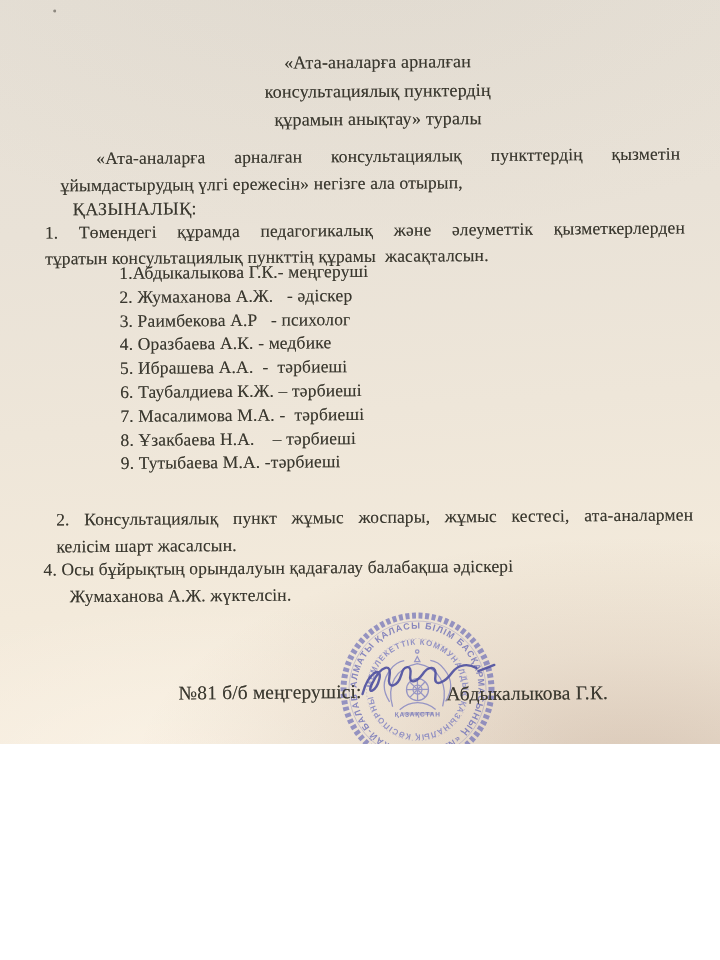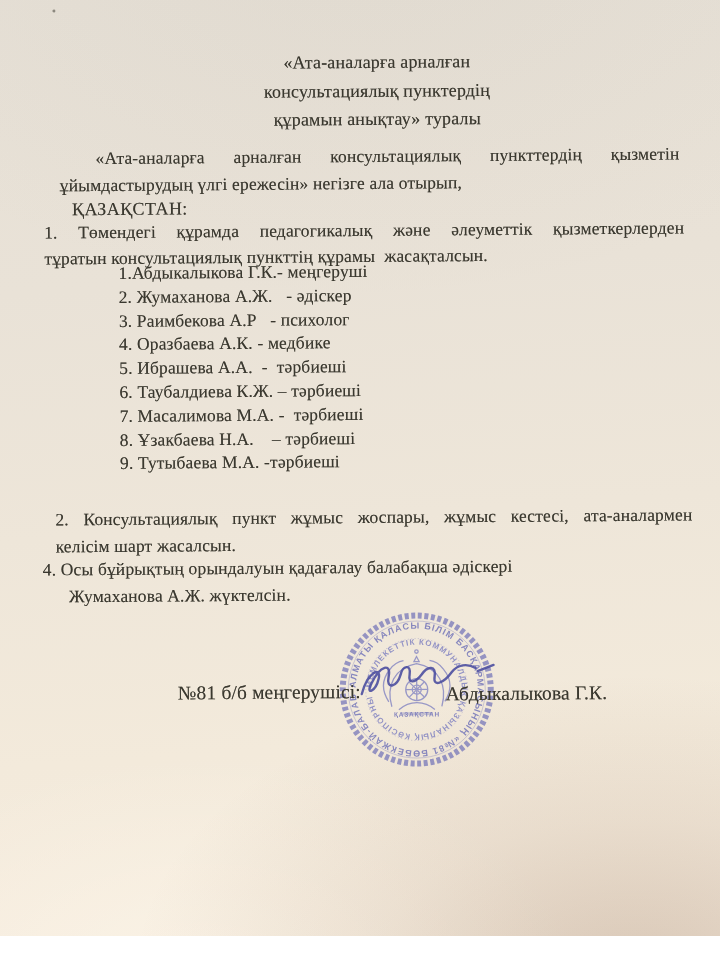--- a/index.html
+++ b/index.html
@@ -1,21 +1,21 @@
 <!DOCTYPE html>
 <html><head>
 <meta charset="utf-8">
 <style>
   html, body { margin: 0; padding: 0; }
   body { width: 720px; height: 960px; overflow: hidden; }
 
   .page {
     position: relative;
     width: 720px;
-    height: 936px;
+    height: 744px;
     overflow: hidden;
     background:
       radial-gradient(120% 55% at 88% 104%, rgba(133,95,66,0.26) 0%, rgba(133,95,66,0.10) 30%, rgba(0,0,0,0) 58%),
       radial-gradient(90% 42% at 28% 106%, rgba(255,249,236,0.55) 0%, rgba(255,255,255,0) 60%),
       radial-gradient(140% 70% at 50% -10%, rgba(170,162,150,0.10) 0%, rgba(0,0,0,0) 60%),
       linear-gradient(176deg, #e6e0d6 0%, #e9e2d7 30%, #eee6d9 55%, #f3eadb 78%, #f6ecdf 100%);
     font-family: "Liberation Serif", "DejaVu Serif", serif;
     color: #38362f;
   }
 
@@ -106,21 +106,21 @@
       <div>«Ата-аналарға арналған</div>
       <div>консультациялық пунктердің</div>
       <div>құрамын анықтау» туралы</div>
     </div>
 
     <div class="txt preamble">
       <div class="l0">«Ата-аналарға арналған консультациялық пункттердің қызметін</div>
       <div class="l1">ұйымдастырудың үлгі ережесін» негізге ала отырып,</div>
     </div>
 
-    <div class="txt decree-word">ҚАЗАҚСТАН:</div>
+    <div class="txt decree-word">ҚАЗЫНАЛЫҚ:</div>
 
     <div class="txt item1">
       <div class="l0">1. Төмендегі құрамда педагогикалық және әлеуметтік қызметкерлерден</div>
       <div class="l1">тұратын консультациялық пункттің құрамы  жасақталсын.</div>
     </div>
 
     <div class="txt staff">
       <div class="staff-item">1.Абдыкалыкова Г.К.- меңгеруші</div>
       <div class="staff-item">2. Жумаханова А.Ж.   - әдіскер</div>
       <div class="staff-item">3. Раимбекова А.Р   - психолог</div>

